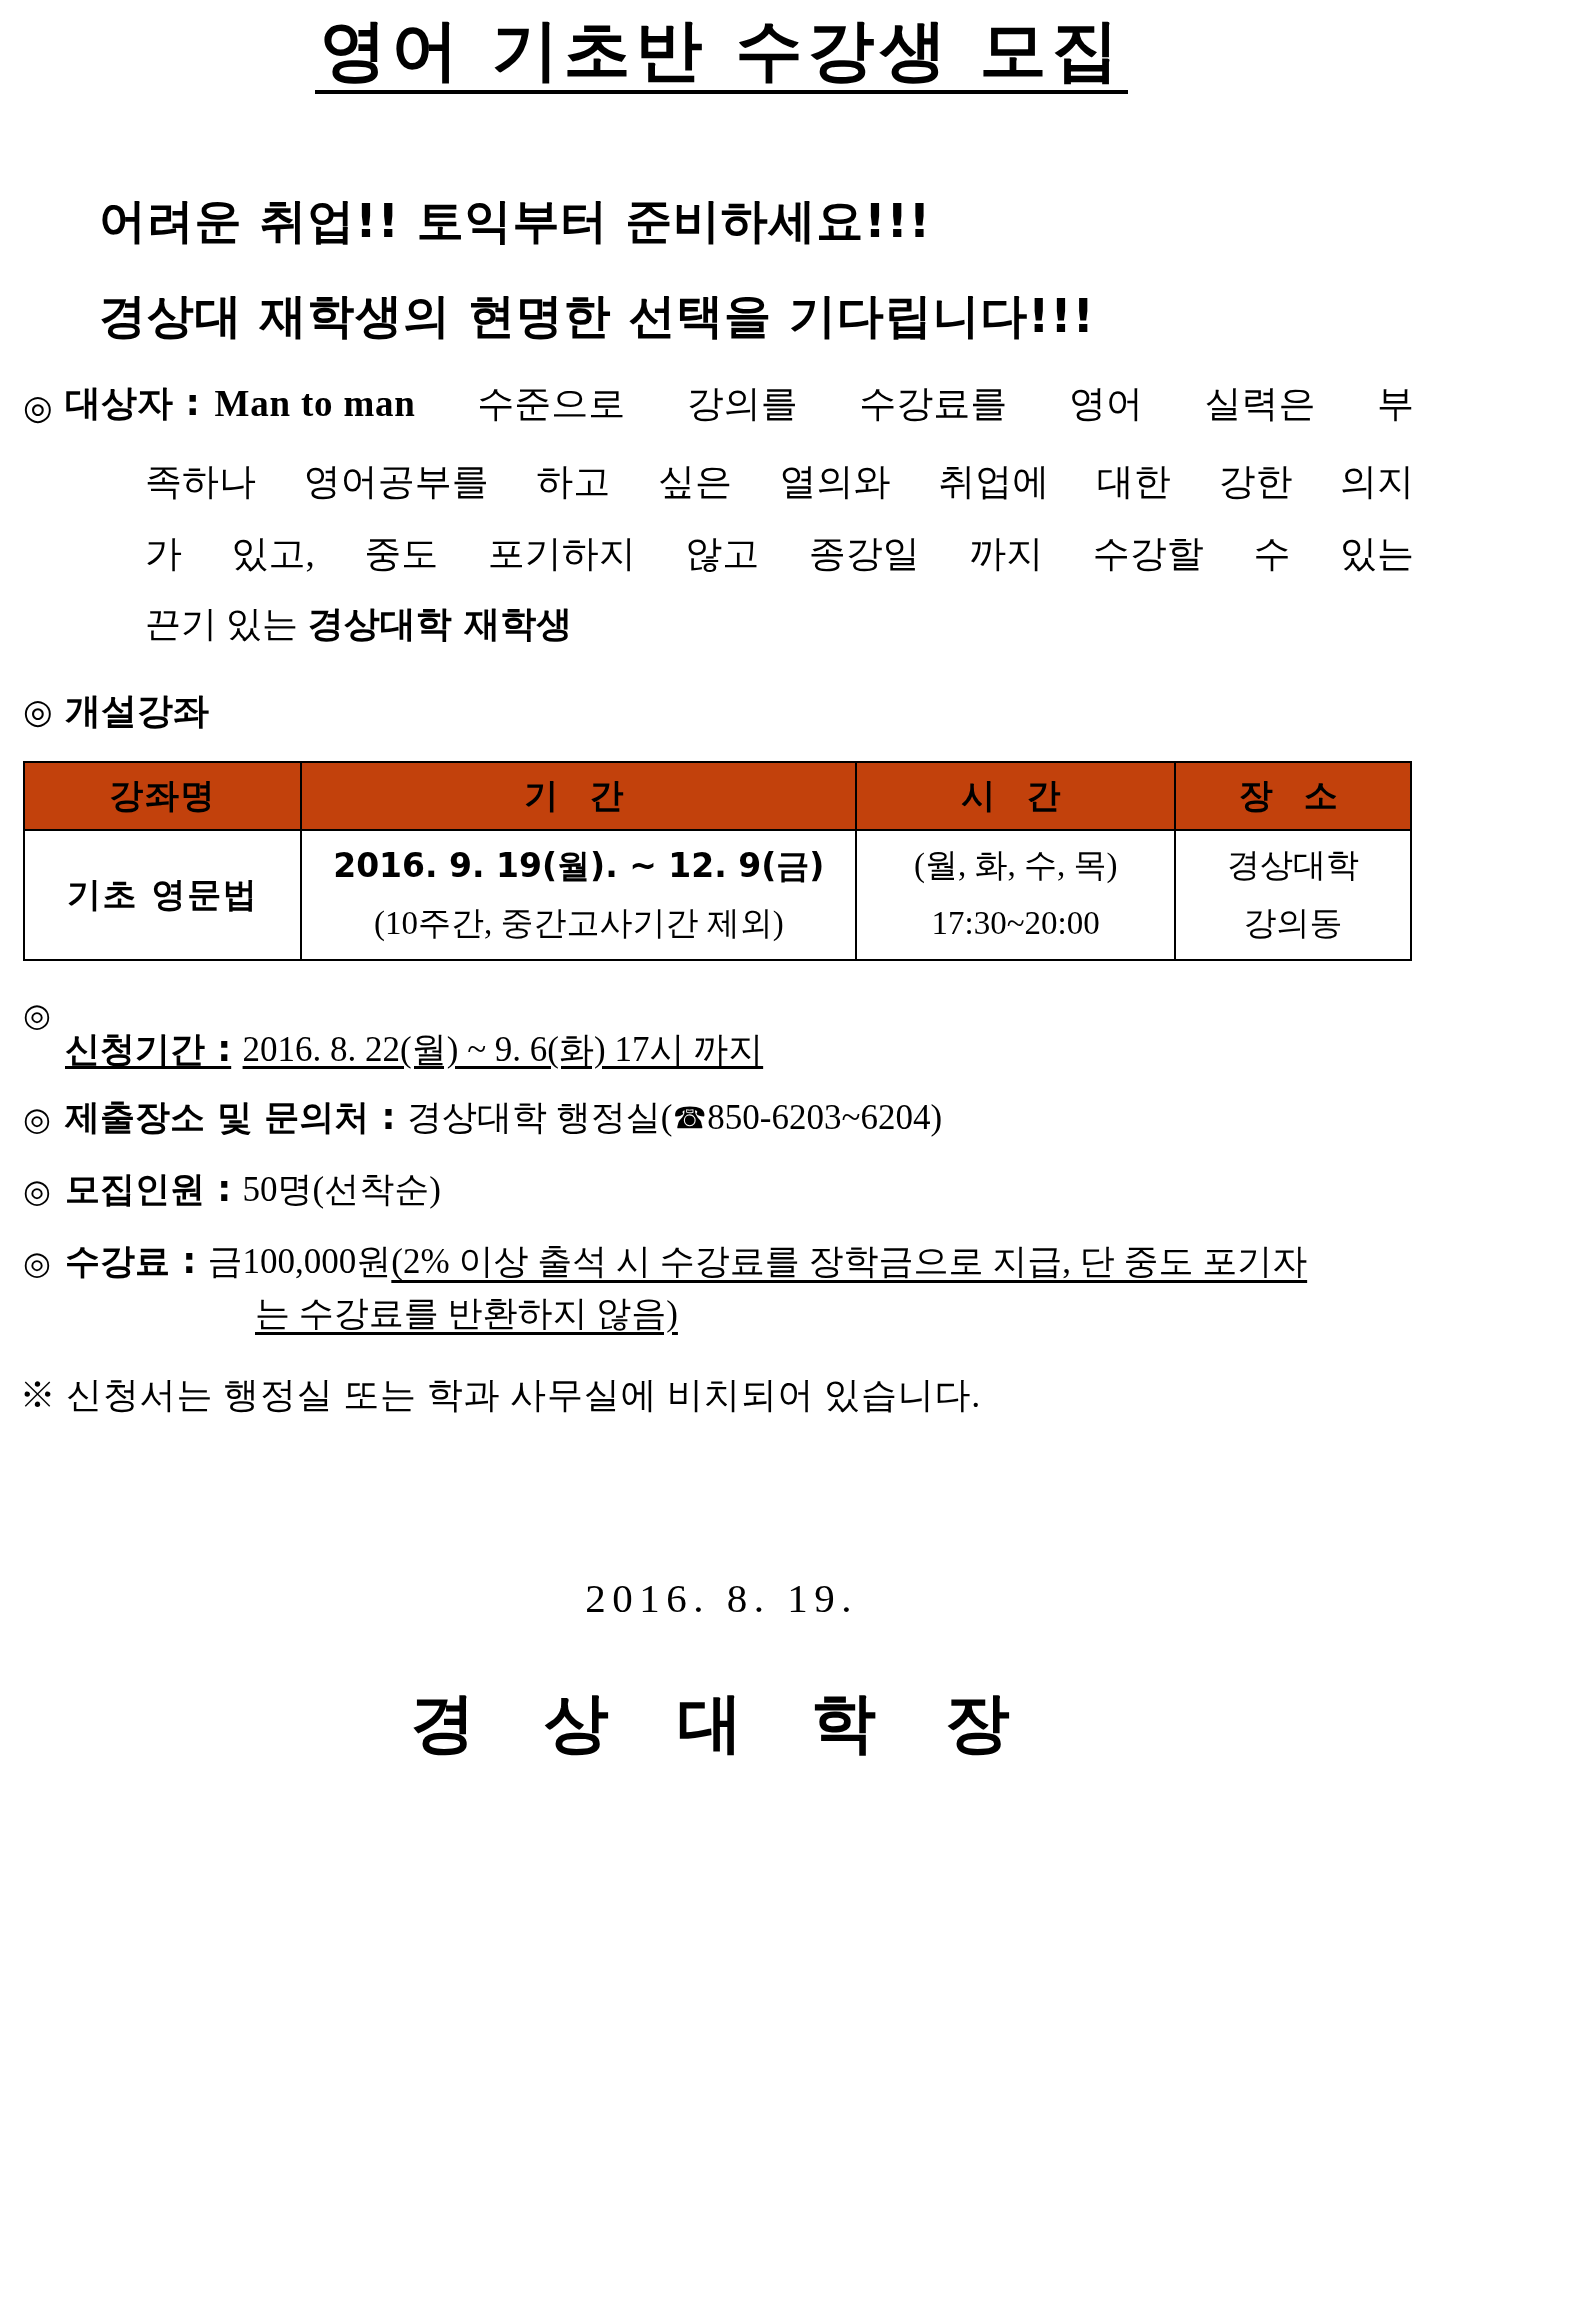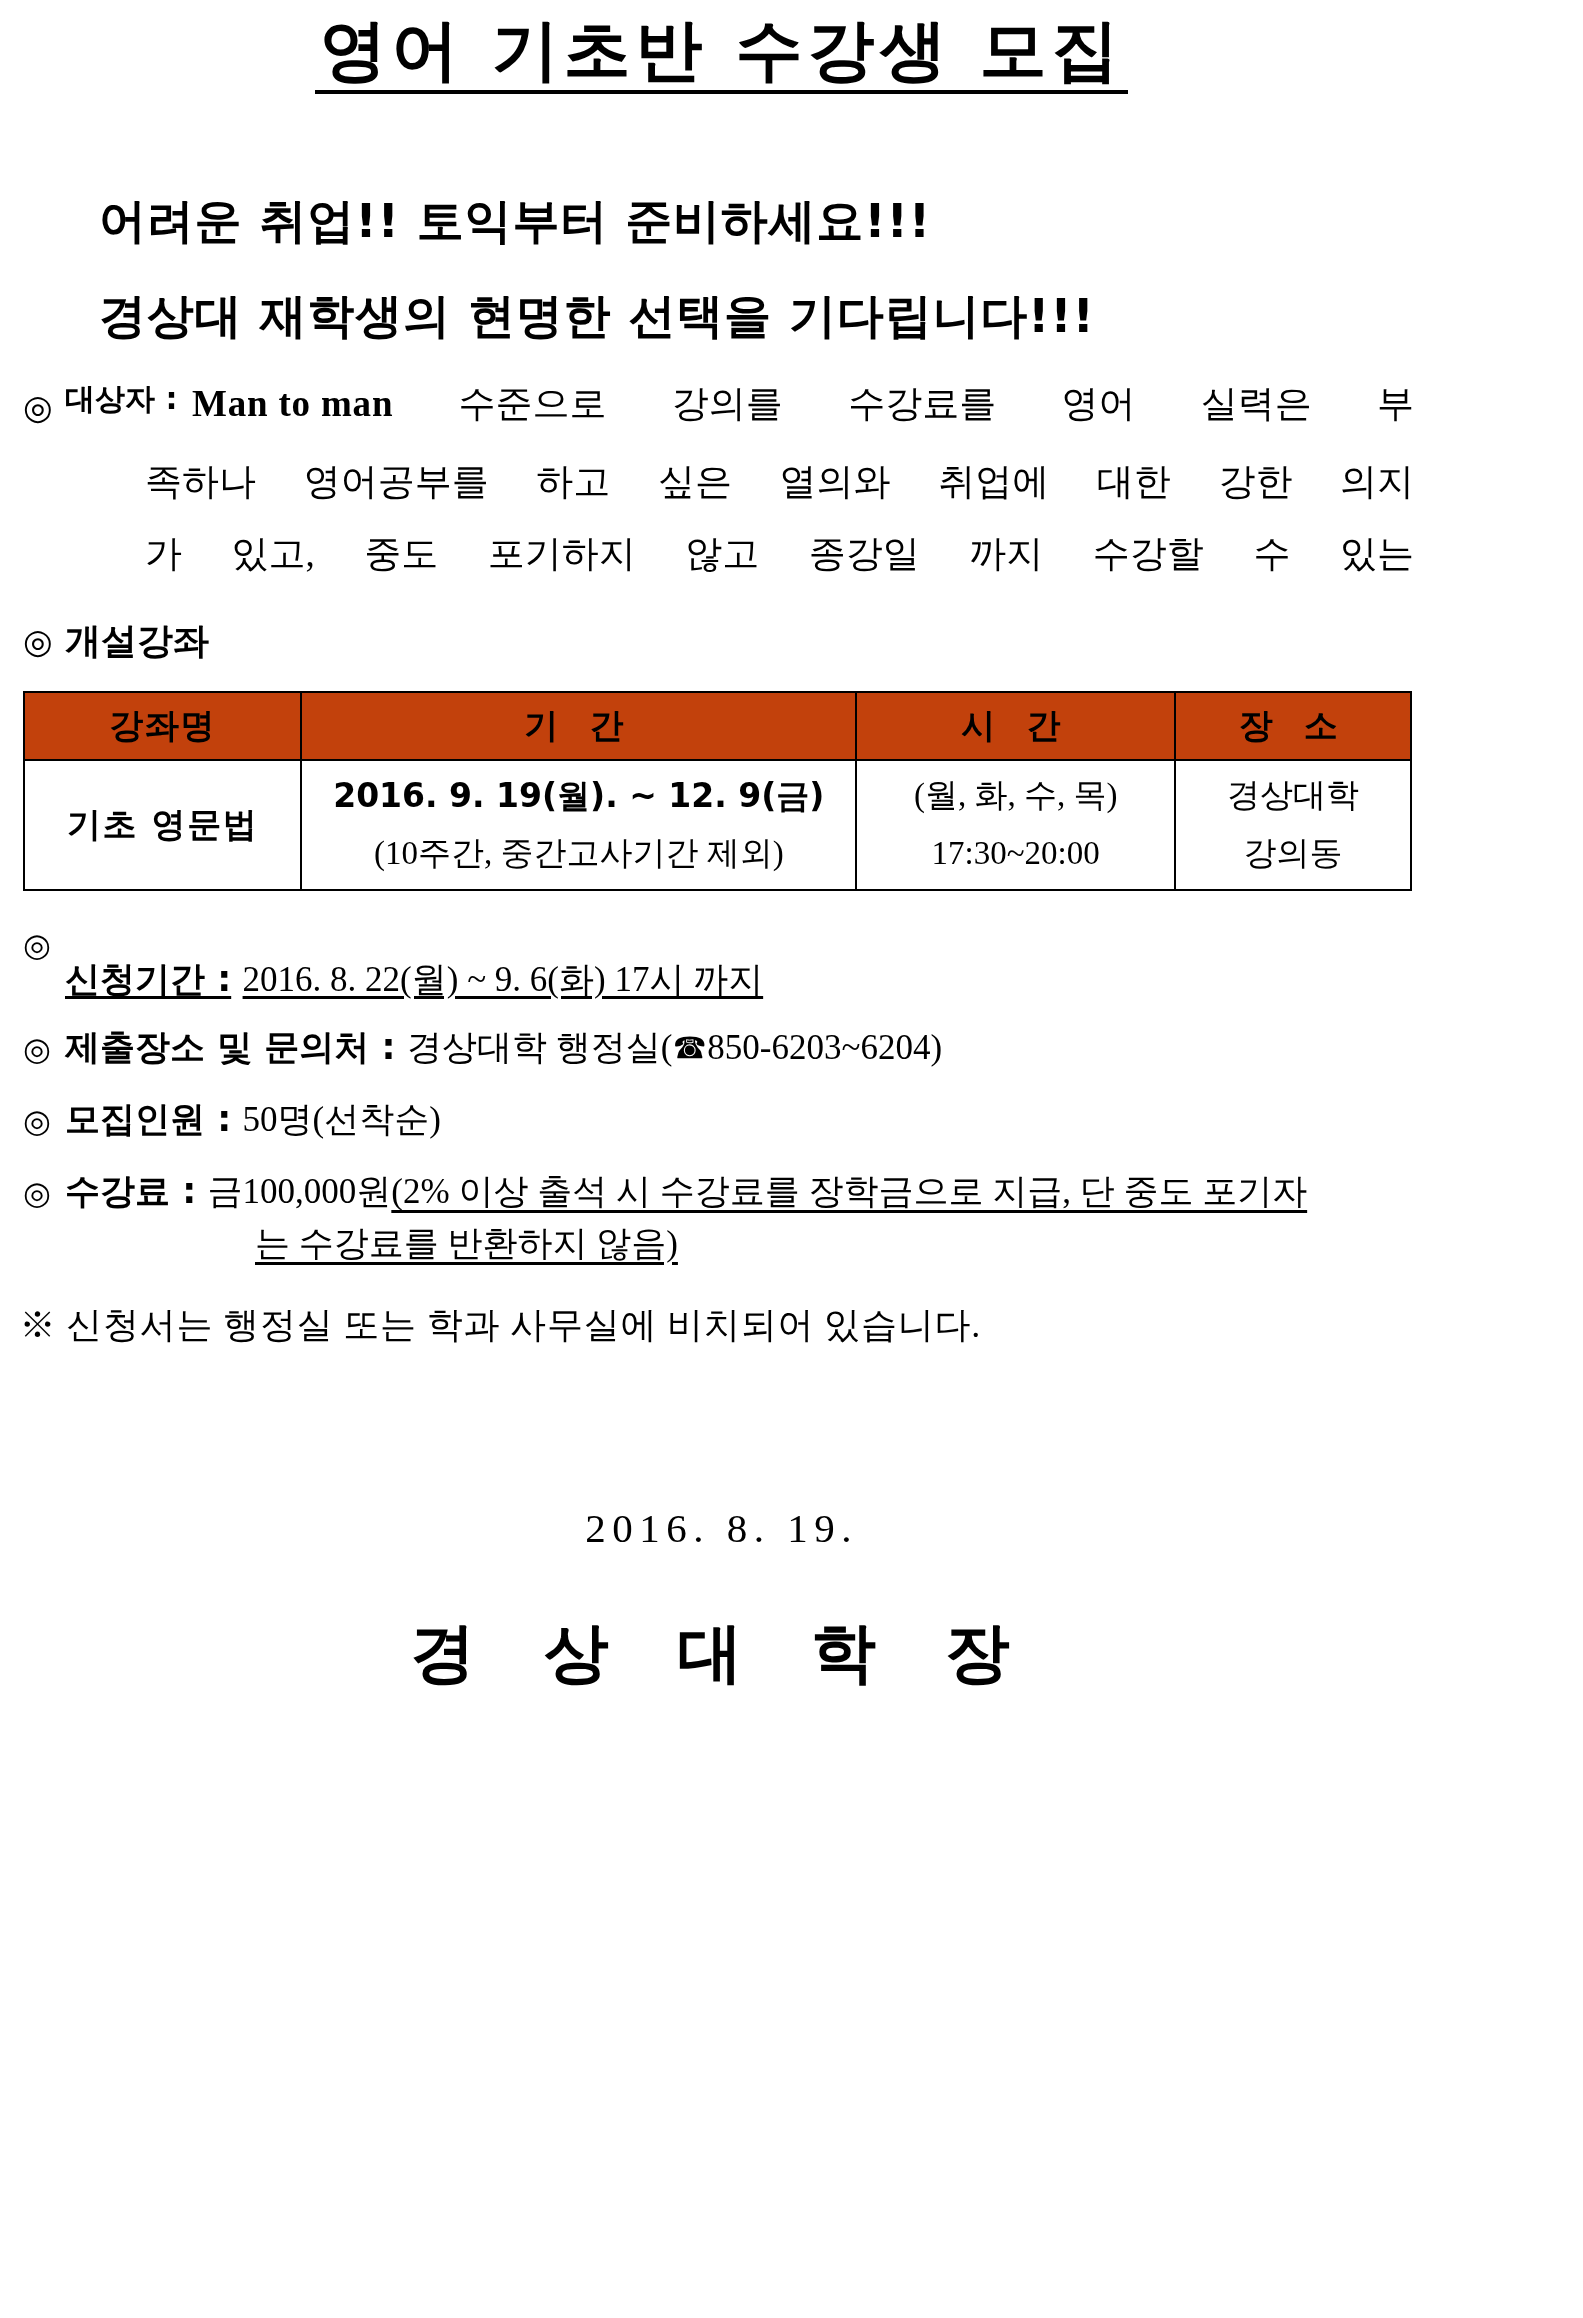--- a/index.html
+++ b/index.html
@@ -71,21 +71,21 @@
     display: flex;
     font-size: 36px;
     line-height: 1.28;
     margin-bottom: 24px;
   }
   .target-line .lead {
     flex: 0 0 auto;
     white-space: nowrap;
     font-family: "DejaVu Sans", sans-serif;
     font-weight: bold;
-    font-size: 30px;
+    font-size: 36px;
   }
   .justify {
     flex: 1 1 auto;
     display: flex;
     justify-content: space-between;
     font-family: "Liberation Serif", serif;
     font-size: 37px;
   }
   .indent { padding-left: 122px; }
   .serif-bold {
@@ -261,20 +261,24 @@
         <span>포기하지</span>
         <span>않고</span>
         <span>종강일</span>
         <span>까지</span>
         <span>수강할</span>
         <span>수</span>
         <span>있는</span>
       </span>
     </div>
 
+    <div class="target-line indent">
+      <span>끈기 있는 </span>
+      <span class="serif-bold" style="margin-left:9.7px;">경상대학 재학생</span>
+    </div>
   </div>
 
   <div class="course-head">
     <span class="bullet">◎</span>
     <span class="lbl">개설강좌</span>
   </div>
 
   <table class="courses">
     <colgroup>
       <col style="width:20%">

